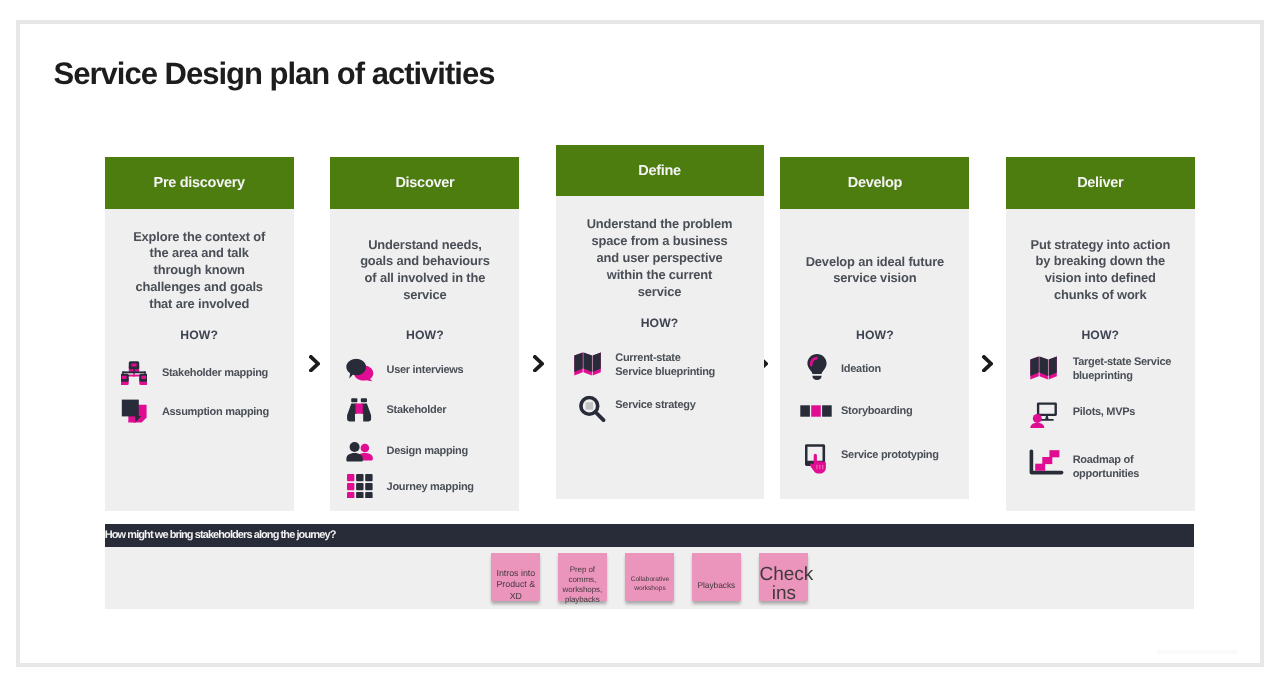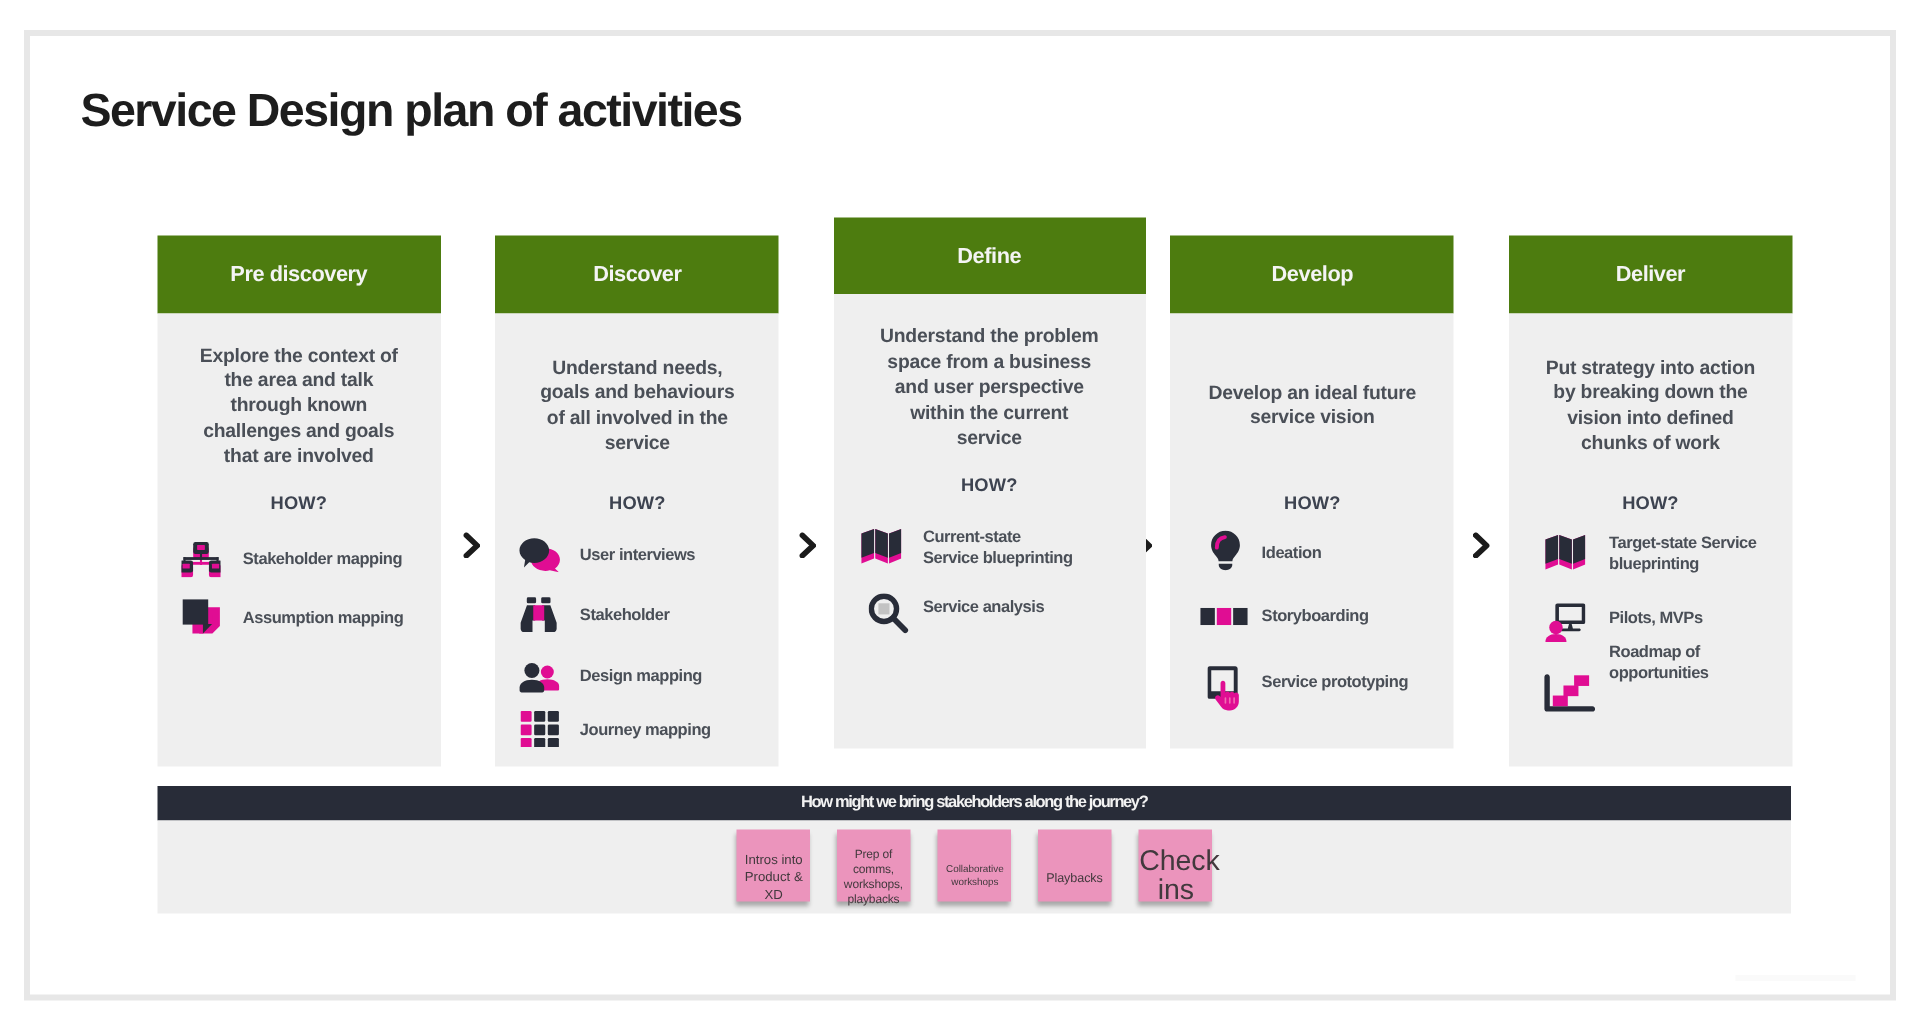--- a/index.html
+++ b/index.html
@@ -84,21 +84,21 @@
     position: absolute;
     left: 104.7px; top: 523.6px;
     width: 1089.6px; height: 23.7px;
     background: #282c38;
     color: #f2f2f2;
     font-size: 11px;
     letter-spacing: -0.92px;
     font-weight: bold;
     display: flex;
     align-items: center;
-    justify-content: center;
+    justify-content: flex-start;
   }
   #hmw-body {
     position: absolute;
     left: 104.7px; top: 547.3px;
     width: 1089.6px; height: 61.8px;
     background: #efefef;
   }
   .note {
     position: absolute;
     width: 48.9px; height: 48.0px;
@@ -240,21 +240,21 @@
   <path fill="#282c38" d="M9.5 0.6 L17.9 3.6 V19.9 L9.5 16.6 Z"></path>
   <path fill="#282c38" d="M18.7 3.6 L26.8 0.6 V16.6 L18.7 19.9 Z"></path>
 </svg></div>
       <div class="lbl" style="left:59.8px;top:154.2px">Current-state
 Service blueprinting</div>
       <div class="ico" style="left:23.1px;top:212.6px"><svg viewBox="0 0 27 27" width="27" height="27">
   <circle cx="10.3" cy="10.4" r="8.4" fill="none" stroke="#282c38" stroke-width="3.6"></circle>
   <rect x="6.6" y="6.7" width="7.4" height="7.4" fill="#c3c3c3"></rect>
   <line x1="16.4" y1="16.5" x2="24.5" y2="24.6" stroke="#282c38" stroke-width="3.8" stroke-linecap="round"></line>
 </svg></div>
-      <div class="lbl" style="left:59.8px;top:202.1px">Service analysis</div>
+      <div class="lbl" style="left:59.8px;top:202.1px">Service strategy</div>
     </div>
   </div>
   <div class="phase" style="left:780.4px;top:157.2px;width:189.0px">
     <div class="phase-head" style="height:51.4px">Develop</div>
     <div class="phase-body" style="height:290px">
       <div class="phase-desc" style="top:62.0px">Develop an ideal future
 service vision</div>
       <div class="how" style="top:119.2px">HOW?</div>
       <div class="ico" style="left:26.3px;top:158.6px"><svg viewBox="0 0 20 27" width="20" height="27">
   <path fill="#282c38" d="M10.0 0.4 C15.3 0.4 19.6 4.6 19.6 9.8 C19.6 13.0 18.0 15.1 16.5 17.0 C15.4 18.4 14.6 19.3 14.6 20.6 H5.4 C5.4 19.3 4.6 18.4 3.5 17.0 C2.0 15.1 0.4 13.0 0.4 9.8 C0.4 4.6 4.7 0.4 10.0 0.4 Z"></path>
@@ -304,21 +304,21 @@
   <circle cx="7.3" cy="16.4" r="4.5" fill="#e00d93"></circle>
   <path fill="#e00d93" d="M7.3 20.7 C11.6 20.7 14.3 23.0 14.3 25.7 V29.3 H0.3 V25.7 C0.3 23.0 3.0 20.7 7.3 20.7 Z"></path>
 </svg></div>
       <div class="lbl" style="left:66.9px;top:196.0px">Pilots, MVPs</div>
       <div class="ico" style="left:23.5px;top:253.3px"><svg viewBox="0 0 35 26" width="35" height="26">
   <path fill="#282c38" d="M2.4 0.5 C3.4 0.5 4.2 1.3 4.2 2.3 V21.8 H32.6 C33.6 21.8 34.4 22.6 34.4 23.6 C34.4 24.6 33.6 25.4 32.6 25.4 H2.4 C1.4 25.4 0.6 24.6 0.6 23.6 V2.3 C0.6 1.3 1.4 0.5 2.4 0.5 Z"></path>
   <rect x="6.2" y="14.7" width="10.0" height="7.1" fill="#e00d93"></rect>
   <rect x="13.3" y="8.0" width="10.0" height="7.1" fill="#e00d93"></rect>
   <rect x="20.4" y="1.2" width="10.0" height="7.1" fill="#e00d93"></rect>
 </svg></div>
-      <div class="lbl" style="left:66.9px;top:219px">Roadmap of
+      <div class="lbl" style="left:66.9px;top:244px">Roadmap of
 opportunities</div>
     </div>
   </div>
   <div id="hmw-bar">
       <span>How might we bring stakeholders along the journey?</span>
     </div>
   <div id="hmw-body">
     <div class="note" style="left:386.7px;top:5.5px;font-size:8.8px;line-height:11.5px;letter-spacing:0.0px">
         <span>Intros into Product &amp; XD</span>
       </div>

